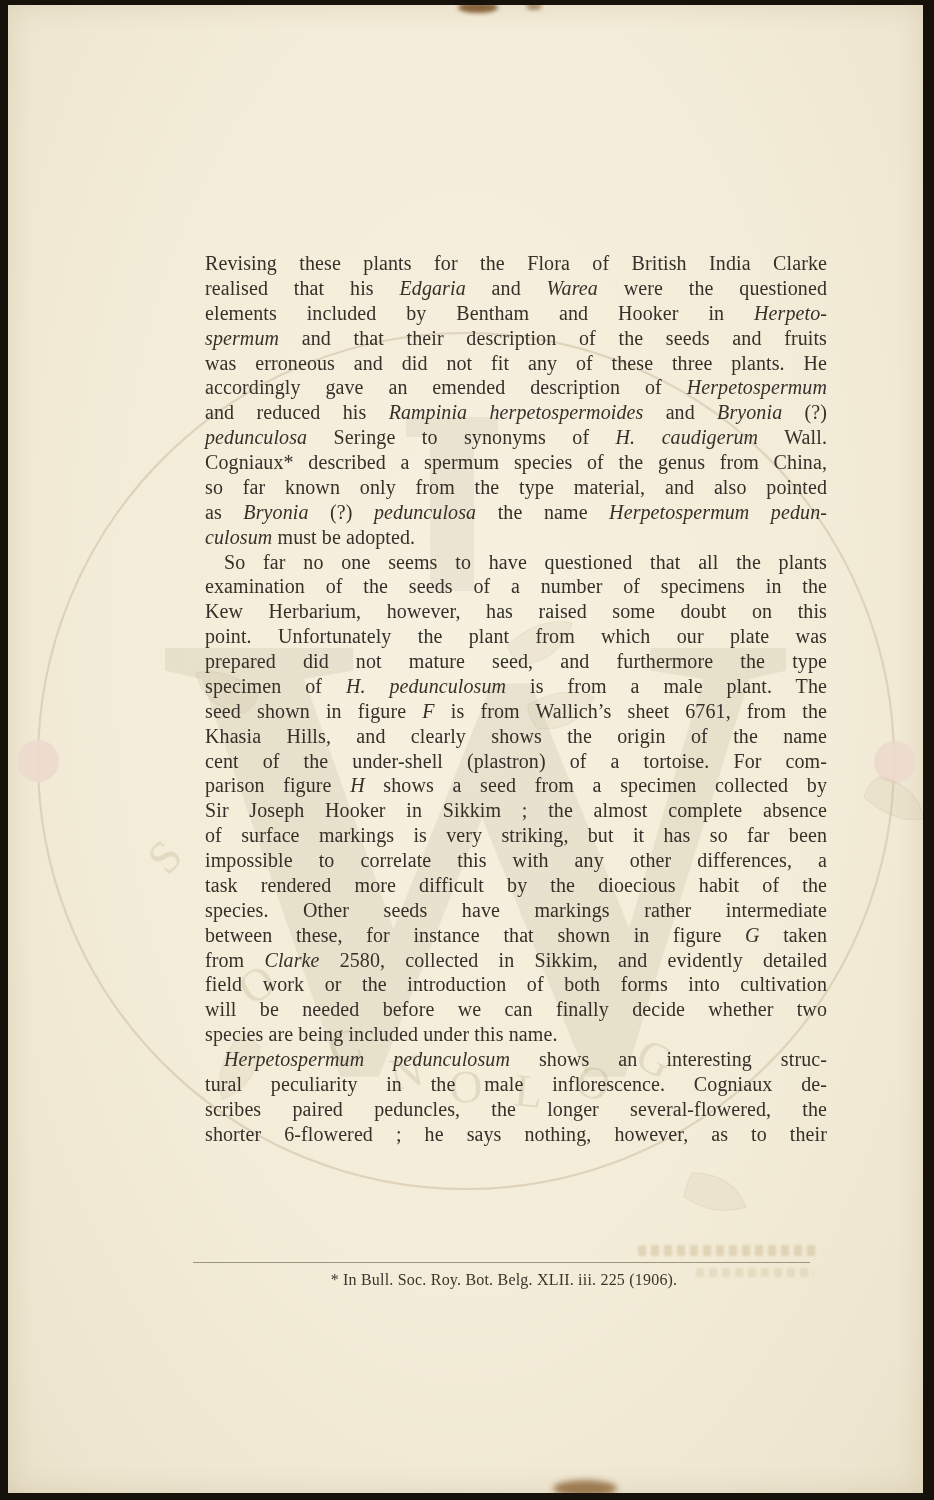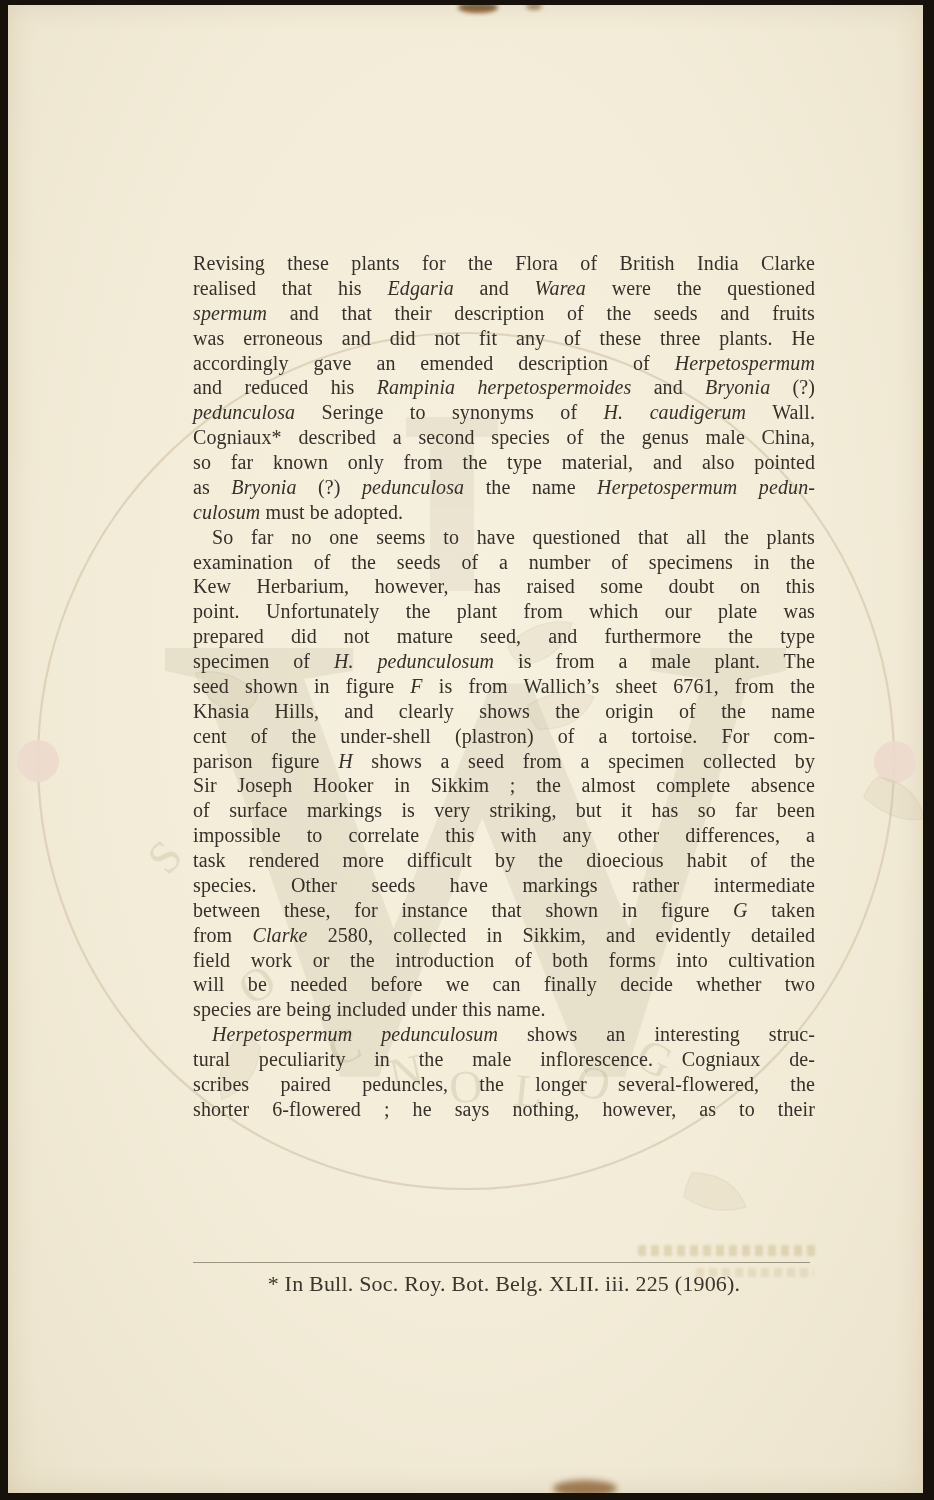--- a/index.html
+++ b/index.html
@@ -9,39 +9,39 @@
     font-family:"Liberation Serif",serif;
   }
   .page{
     position:absolute;left:8px;top:5px;width:915px;height:1488px;
     background:radial-gradient(ellipse at 50% 42%, #f6f0df 0%, #f3ecd8 55%, #ede5cf 90%, #e9e0c8 100%);
     box-shadow:inset 0 0 28px rgba(120,95,50,.14);
     overflow:hidden;
   }
   .watermark-svg{position:absolute;left:0;top:0;pointer-events:none;}
   .text-block{
-    position:absolute;left:185px;top:246px;width:622px;
+    position:absolute;left:197px;top:246px;width:622px;
     font-size:20px;line-height:24.875px;color:#353029;
     letter-spacing:.1px;
   }
   .para{margin:0;}
   .line{
     text-align:justify;text-align-last:justify;
     height:24.875px;white-space:normal;overflow:visible;
   }
   .line.last{text-align-last:left;}
   .line.indent{text-indent:19px;}
   .line i{}
   .footnote-rule{
     position:absolute;left:185px;top:1257px;width:617px;height:1px;
     background:#8d8672;opacity:.85;
   }
   .footnote{
     position:absolute;left:185px;top:1266px;width:622px;
-    text-align:center;font-size:22px;color:#3a352d;letter-spacing:.2px;
+    text-align:center;font-size:16px;color:#3a352d;letter-spacing:.2px;
   }
   .ghost{
     position:absolute;border-radius:2px;filter:blur(1.2px);
     background:repeating-linear-gradient(90deg, rgba(168,138,74,.45) 0 8px, rgba(168,138,74,0) 8px 13px);
   }
   .ghost1{left:630px;top:1240px;width:180px;height:11px;opacity:.5;}
   .ghost2{left:688px;top:1263px;width:118px;height:9px;opacity:.32;}
   .stain{position:absolute;border-radius:50%;}
   .stain-top1{left:450px;top:-3px;width:40px;height:11px;background:#6f4418;filter:blur(2px);opacity:.8;}
   .stain-top2{left:518px;top:-2px;width:16px;height:7px;background:#7c5020;filter:blur(2px);opacity:.6;}
@@ -91,26 +91,27 @@
   <div class="ghost ghost2"></div>
 
   <div class="stain stain-top1"></div>
   <div class="stain stain-top2"></div>
   <div class="stain stain-bottom"></div>
 
   <main class="text-block" id="text-block">
       <div class="para">
         <div class="line"><span>Revising these plants for the Flora of British India Clarke</span></div>
         <div class="line"><span>realised that his </span><i>Edgaria</i><span> and </span><i>Warea</i><span> were the questioned</span></div>
+        <div class="line"><span>elements included by Bentham and Hooker in </span><i>Herpeto-</i></div>
         <div class="line"><i>spermum</i><span> and that their description of the seeds and fruits</span></div>
         <div class="line"><span>was erroneous and did not fit any of these three plants.  He</span></div>
         <div class="line"><span>accordingly gave an emended description of </span><i>Herpetospermum</i></div>
         <div class="line"><span>and reduced his </span><i>Rampinia herpetospermoides</i><span> and </span><i>Bryonia</i><span> (?)</span></div>
         <div class="line"><i>pedunculosa</i><span> Seringe to synonyms of </span><i>H. caudigerum</i><span> Wall.</span></div>
-        <div class="line"><span>Cogniaux* described a second species of the genus male China,</span></div>
+        <div class="line"><span>Cogniaux* described a spermum species of the genus from China,</span></div>
         <div class="line"><span>so far known only from the type material, and also pointed</span></div>
         <div class="line"><span>as </span><i>Bryonia</i><span> (?) </span><i>pedunculosa</i><span> the name </span><i>Herpetospermum pedun-</i></div>
         <div class="line last"><i>culosum</i><span> must be adopted.</span></div>
       </div>
       <div class="para">
         <div class="line indent"><span>So far no one seems to have questioned that all the plants</span></div>
         <div class="line"><span>examination of the seeds of a number of specimens in the</span></div>
         <div class="line"><span>Kew Herbarium, however, has raised some doubt on this</span></div>
         <div class="line"><span>point.  Unfortunately the plant from which our plate was</span></div>
         <div class="line"><span>prepared did not mature seed, and furthermore the type</span></div>

